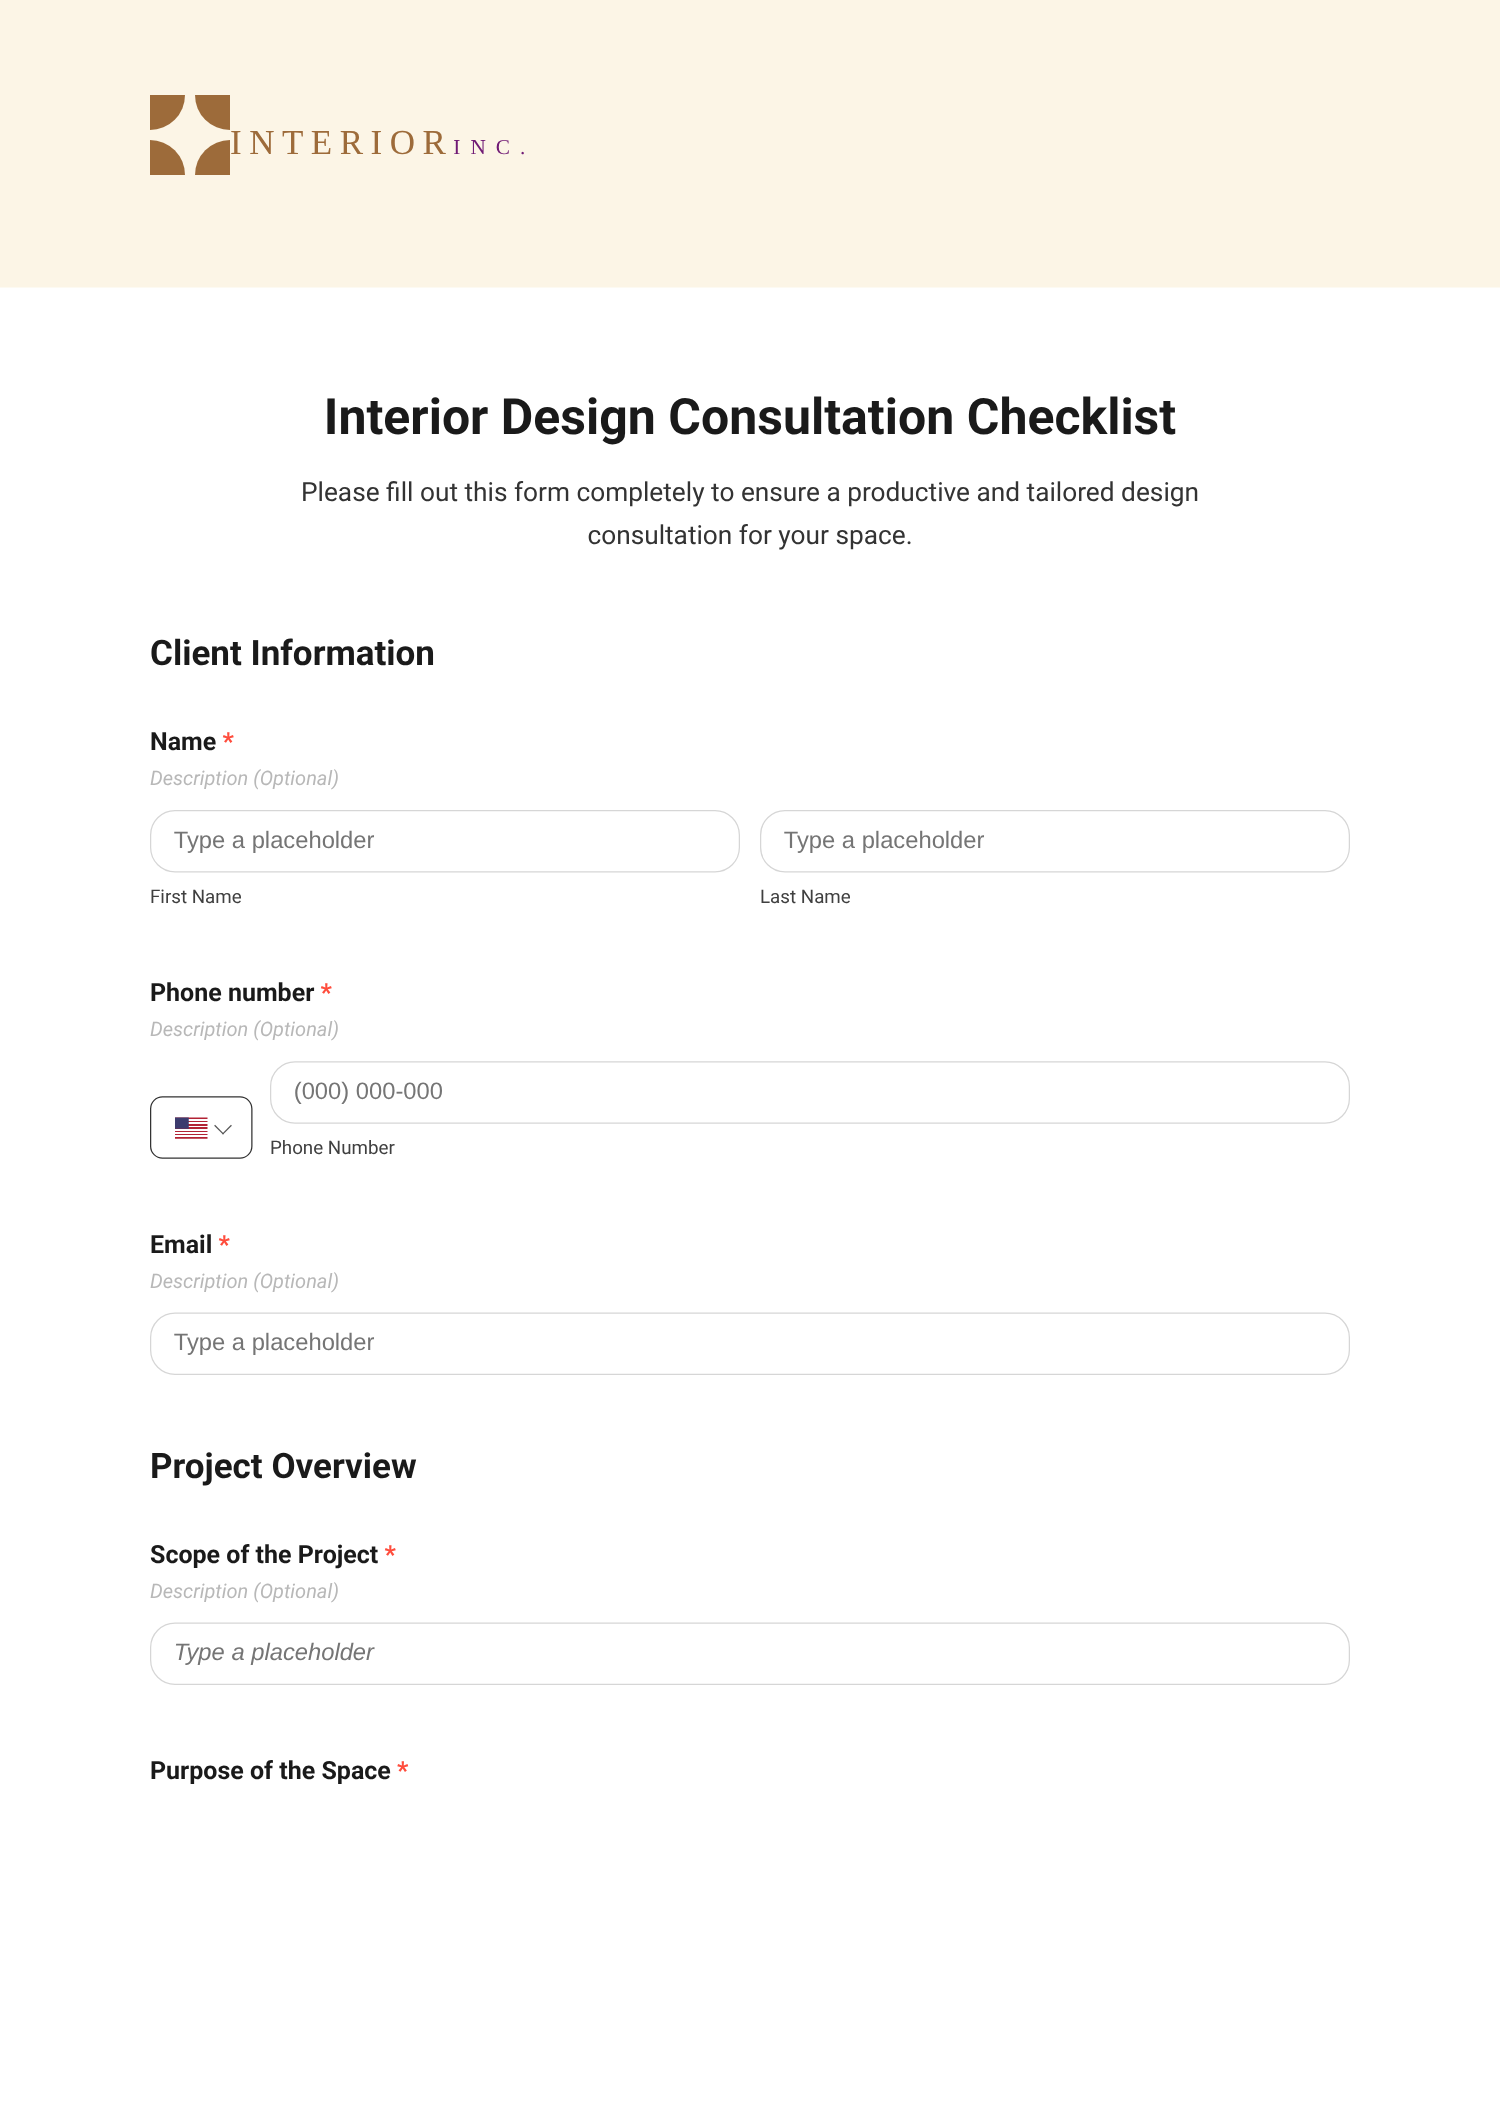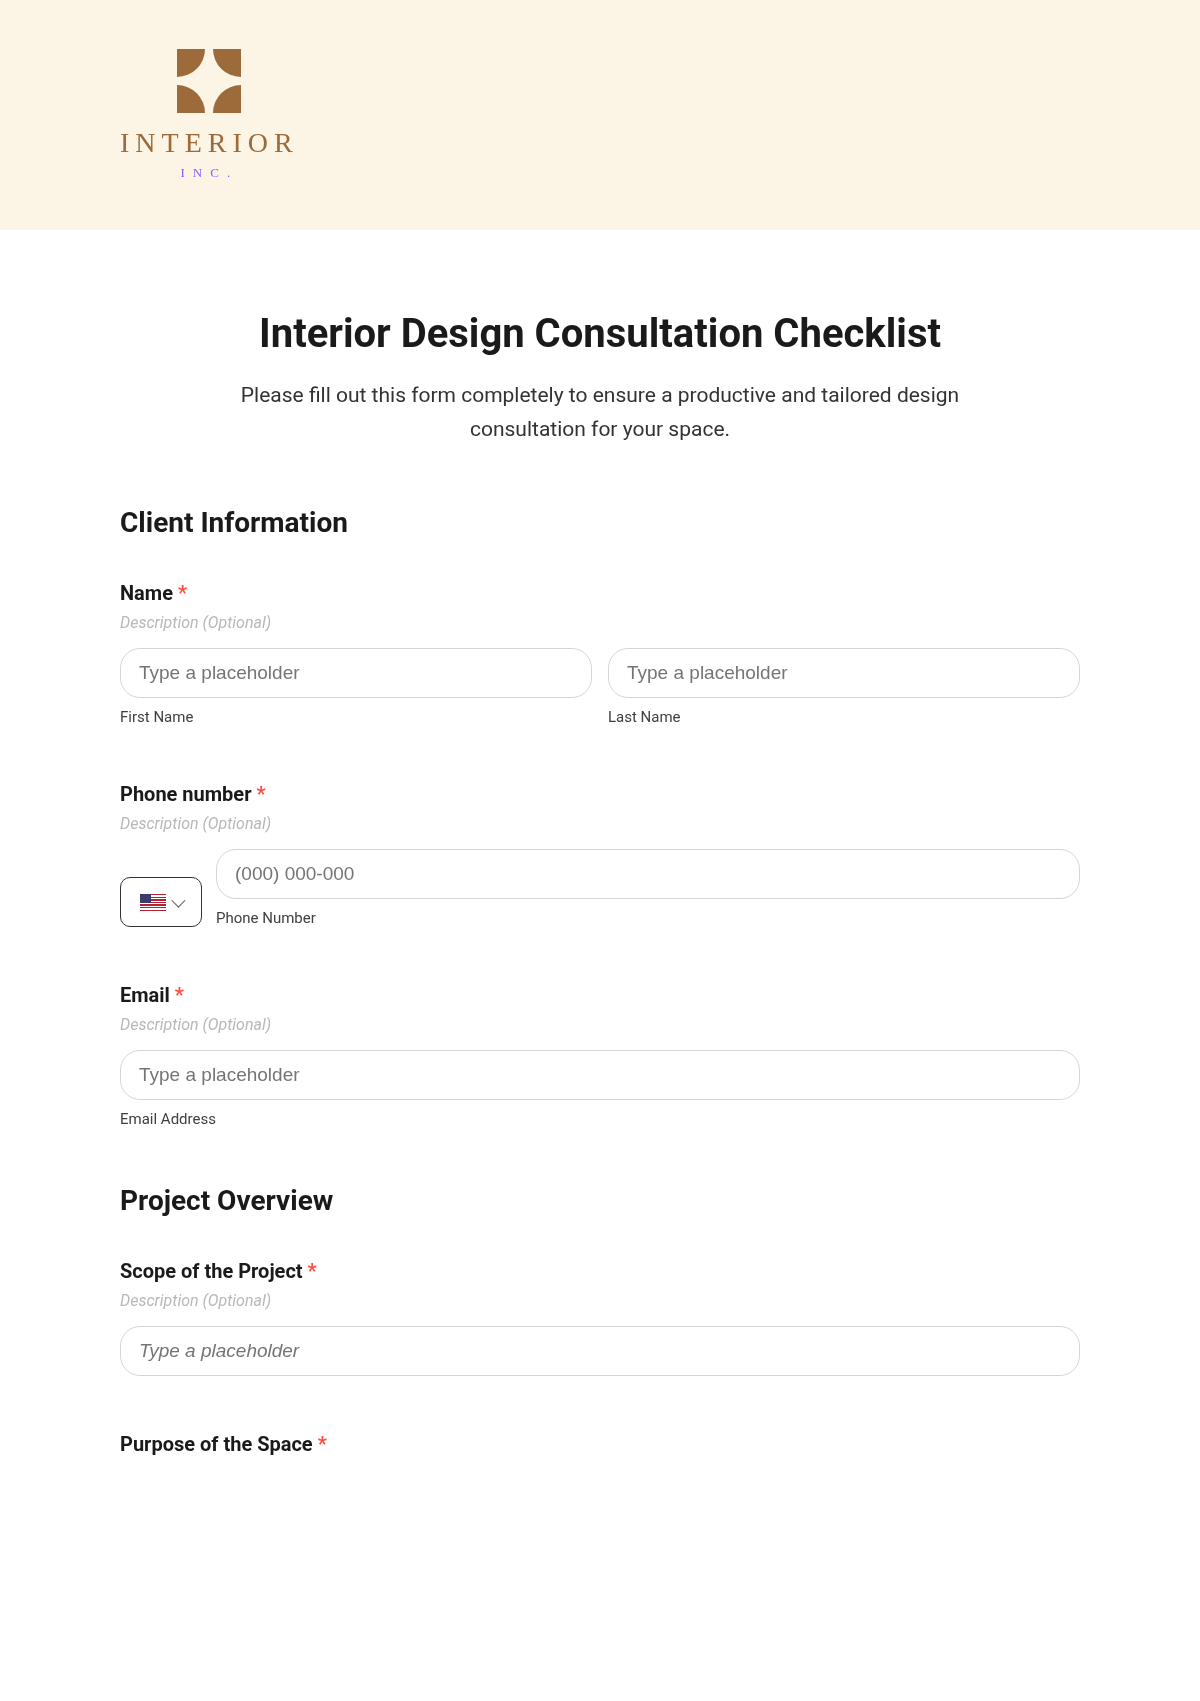--- a/index.html
+++ b/index.html
@@ -14,21 +14,21 @@
   height: 230px;
   display: flex;
   justify-content: space-between;
   align-items: center;
   padding: 0 100px 0 120px;
   position: relative;
   overflow: hidden;
 }
 .logo {
   display: flex;
-  flex-direction: column;
+  flex-direction: row;
   align-items: center;
 }
 .logo-mark {
   width: 64px;
   height: 64px;
   position: relative;
   margin-bottom: 14px;
 }
 .logo-mark .quad {
   position: absolute;
@@ -42,23 +42,23 @@
 .q4 { bottom: 0; right: 0; border-radius: 28px 0 0 0; }
 .logo-text {
   font-family: Georgia, "Times New Roman", serif;
   font-size: 28px;
   letter-spacing: 6px;
   color: #9d6b3a;
   font-weight: 400;
 }
 .logo-sub {
   font-family: Georgia, "Times New Roman", serif;
-  font-size: 13px;
+  font-size: 17px;
   letter-spacing: 8px;
-  color: #8b5cf6;
+  color: #701a75;
   margin-top: 6px;
 }
 .contact {
   text-align: right;
   font-size: 23px;
   color: #1a1a1a;
   line-height: 1.55;
 }
 .main {
   padding: 80px 120px 40px 120px;
@@ -216,21 +216,20 @@
     </div>
   </div>
 
   <div class="field-group">
     <div class="field-label">
       <span>Email</span>
       <span class="required">*</span>
     </div>
     <div class="field-desc">Description (Optional)</div>
     <input class="text-input" placeholder="Type a placeholder" style="">
-    <div class="sub-label">Email Address</div>
   </div>
 
   <h2 class="section-heading">Project Overview</h2>
 
   <div class="field-group">
     <div class="field-label">
       <span>Scope of the Project</span>
       <span class="required">*</span>
     </div>
     <div class="field-desc">Description (Optional)</div>

